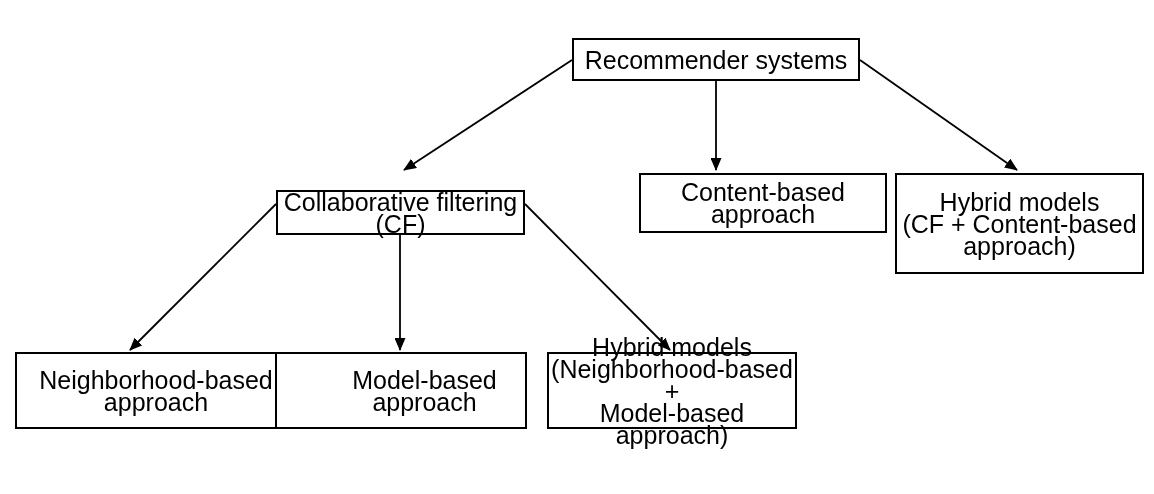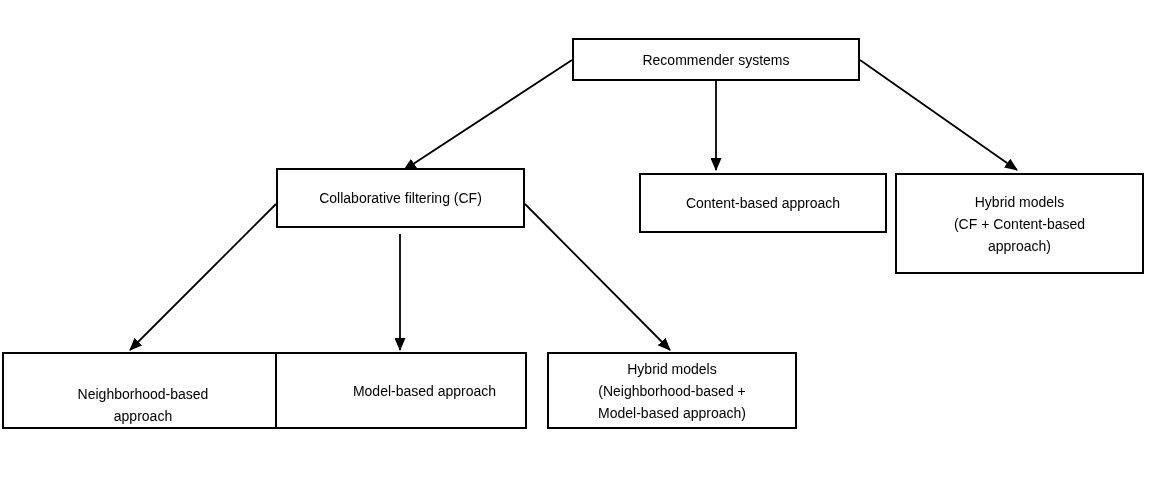--- a/index.html
+++ b/index.html
@@ -26,29 +26,29 @@
   .node {
     position: absolute;
     box-sizing: border-box;
     border: 2px solid #000000;
     background: #ffffff;
     color: #000000;
     display: flex;
     align-items: center;
     justify-content: center;
     text-align: center;
-    font-size: 14px;
+    font-size: 25px;
     line-height: 22px;
     white-space: pre-line;
   }
   .node-recommender        { left: 572px; top: 38px;  width: 288px; height: 43px;  }
-  .node-collaborative      { left: 276px; top: 168px; width: 249px; height: 60px;  }
+  .node-collaborative      { left: 276px; top: 190px; width: 249px; height: 45px;  }
   .node-content            { left: 592px; top: 173px; width: 248px; height: 60px; margin-left: 47px;  }
   .node-hybrid-cf-content  { left: 895px; top: 173px; width: 249px; height: 101px; }
-  .node-neighborhood       { left: 2px;   top: 352px; width: 282px; height: 77px; align-items: flex-end;  }
+  .node-neighborhood       { left: 15px;   top: 352px; width: 282px; height: 77px;  }
   .node-model              { left: 275px; top: 352px; width: 252px; height: 77px; padding-left: 47px;  }
   .node-hybrid-nb-model    { left: 547px; top: 352px; width: 250px; height: 77px;  }
 </style>
 </head>
 <body>
 
 <div class="canvas">
 
   <svg class="edges-layer" width="1154" height="494" viewBox="0 0 1154 494" xmlns="http://www.w3.org/2000/svg">
     <defs>

